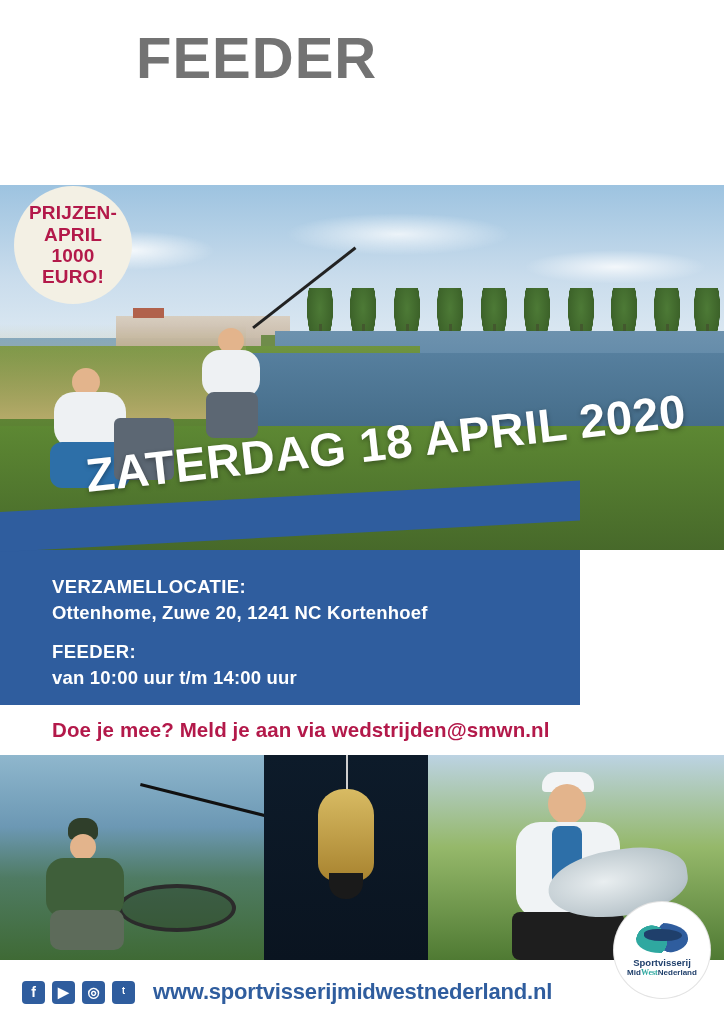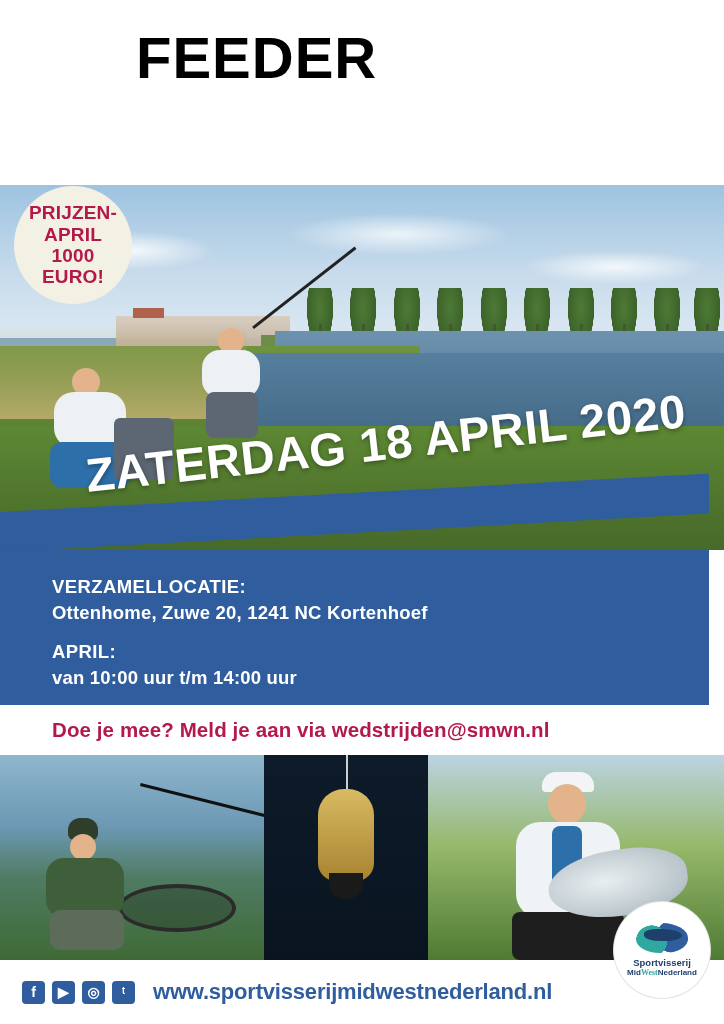--- a/index.html
+++ b/index.html
@@ -21,21 +21,21 @@
     position: absolute;
     top: 0; left: 0; right: 0;
     height: 185px;
     background: #ffffff;
     padding-left: 136px;
     padding-top: 28px;
   }
   .title-main {
     font-size: 58px;
     font-weight: bold;
-    color: #000000;
+    color: #737373;
     letter-spacing: 1px;
     line-height: 1.05;
   }
   .title-sub {
     font-size: 29px;
     font-weight: bold;
     color: #b3194a;
     letter-spacing: 0.3px;
     margin-top: 6px;
     line-height: 1.1;
@@ -165,21 +165,21 @@
     transform: rotate(-6.2deg);
     transform-origin: left center;
     white-space: nowrap;
     text-shadow: 0 2px 5px rgba(0,0,0,.35);
   }
 
   
   .info-band {
     position: absolute;
     left: 0; top: 550px;
-    width: 709px; height: 155px;
+    width: 580px; height: 155px;
     background: #2f5d9e;
     color: #ffffff;
     padding: 26px 4px 0 52px;
   }
   .info-band .slant {
     position: absolute;
     top: -38px; left: 0; width: 100%; height: 40px;
     background: #2f5d9e;
     transform: skewY(-3.1deg);
     transform-origin: left bottom;
@@ -359,21 +359,21 @@
 
   <div class="date-wrap">
     <div class="date-text">ZATERDAG 18 APRIL 2020</div>
   </div>
 
   <div class="info-band">
     <div class="slant"></div>
     <div class="label">VERZAMELLOCATIE:</div>
     <div class="value">Ottenhome, Zuwe 20, 1241 NC Kortenhoef</div>
     <div class="gap"></div>
-    <div class="label">APRIL:</div>
+    <div class="label">FEEDER:</div>
     <div class="value">van 10:00 uur t/m 14:00 uur</div>
   </div>
 
   <div class="cta">Doe je mee? Meld je aan via wedstrijden@smwn.nl</div>
 
   <div class="strip">
     <div class="cell cell-1">
       <div class="net"></div>
       <div class="angler">
         <div class="blob" style="left:28px; top:0; width:30px; height:22px; background:#2f3e2a; border-radius:12px 12px 6px 6px;"></div>

